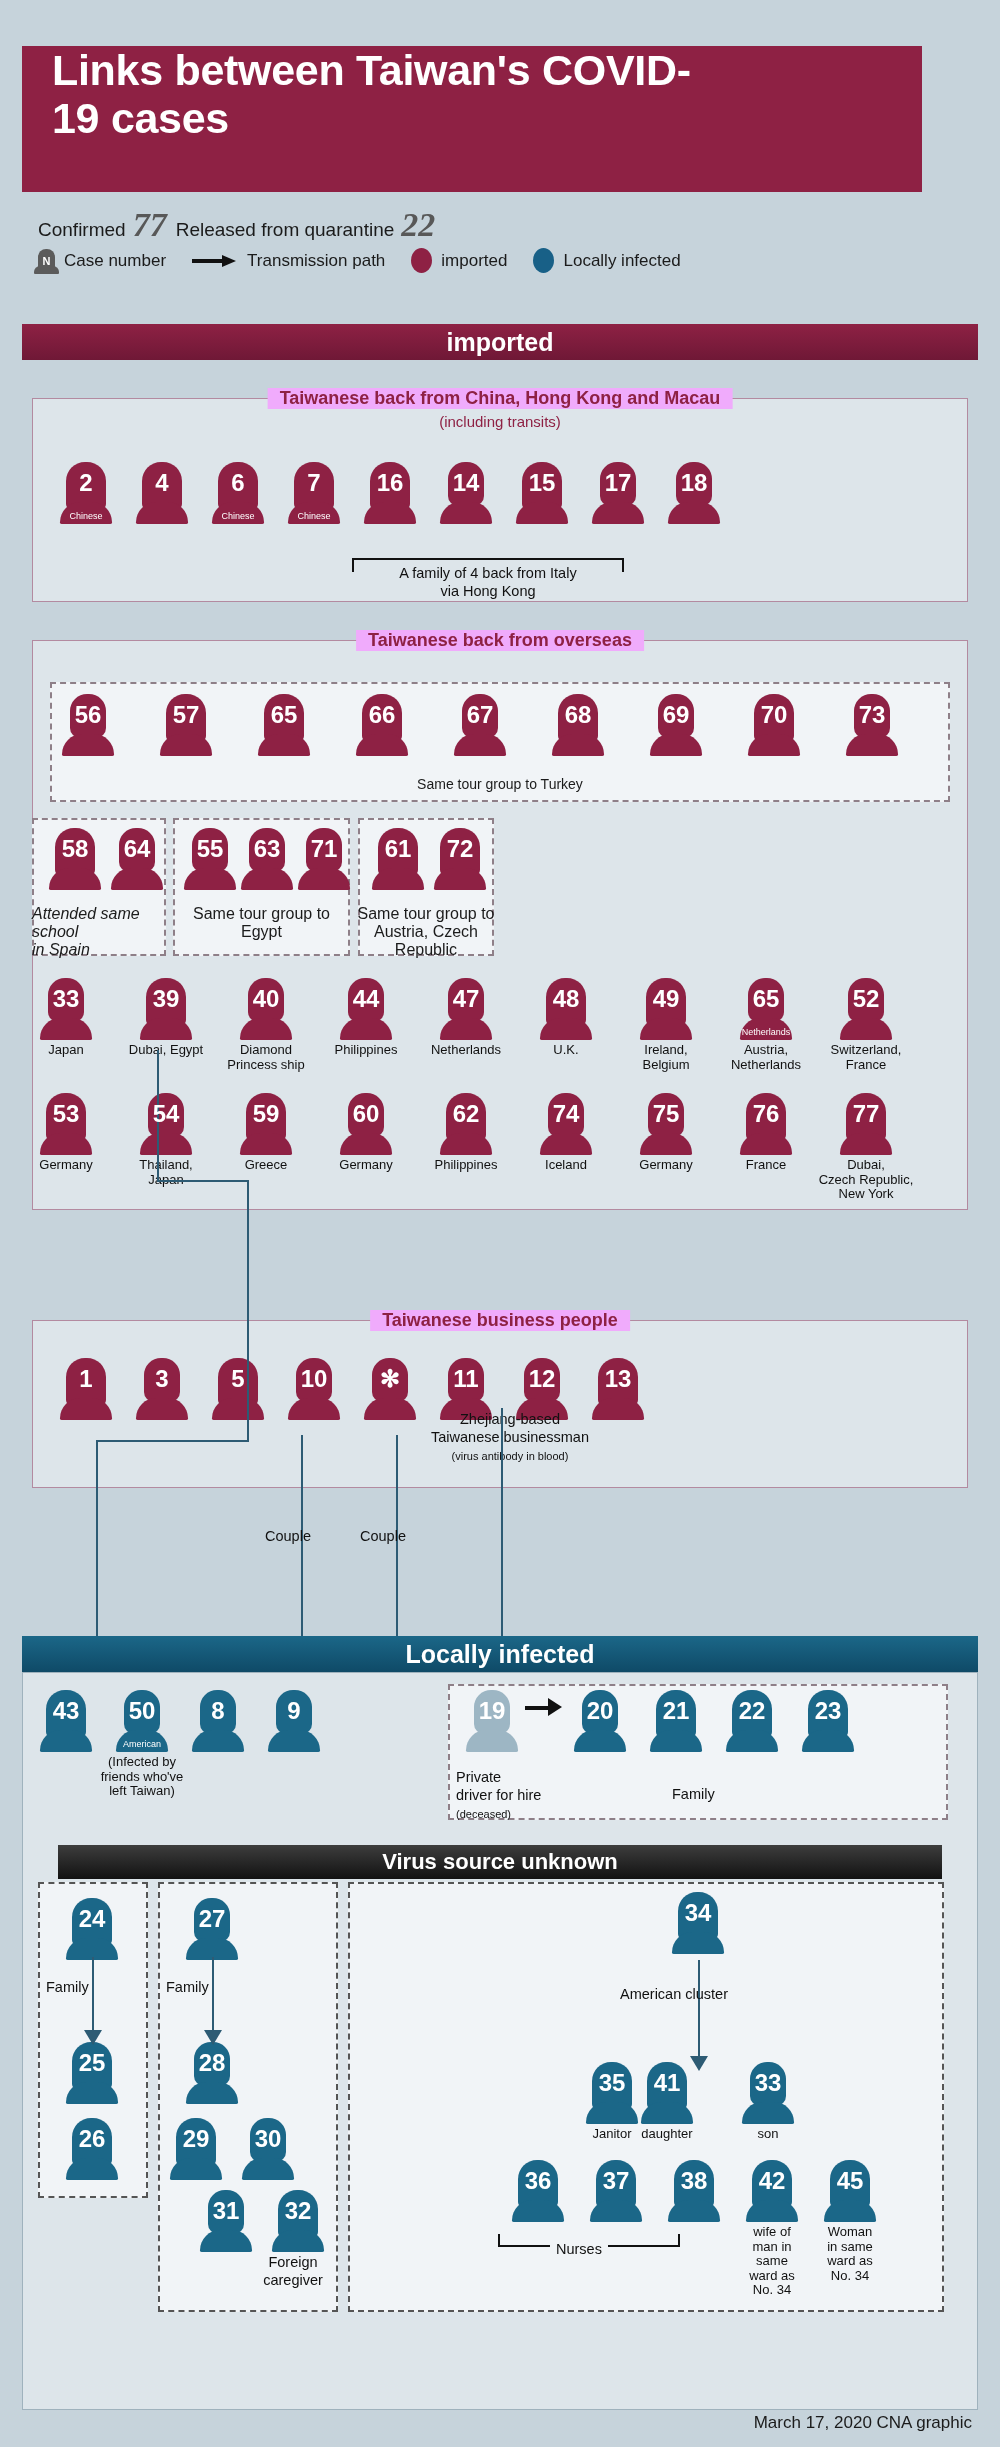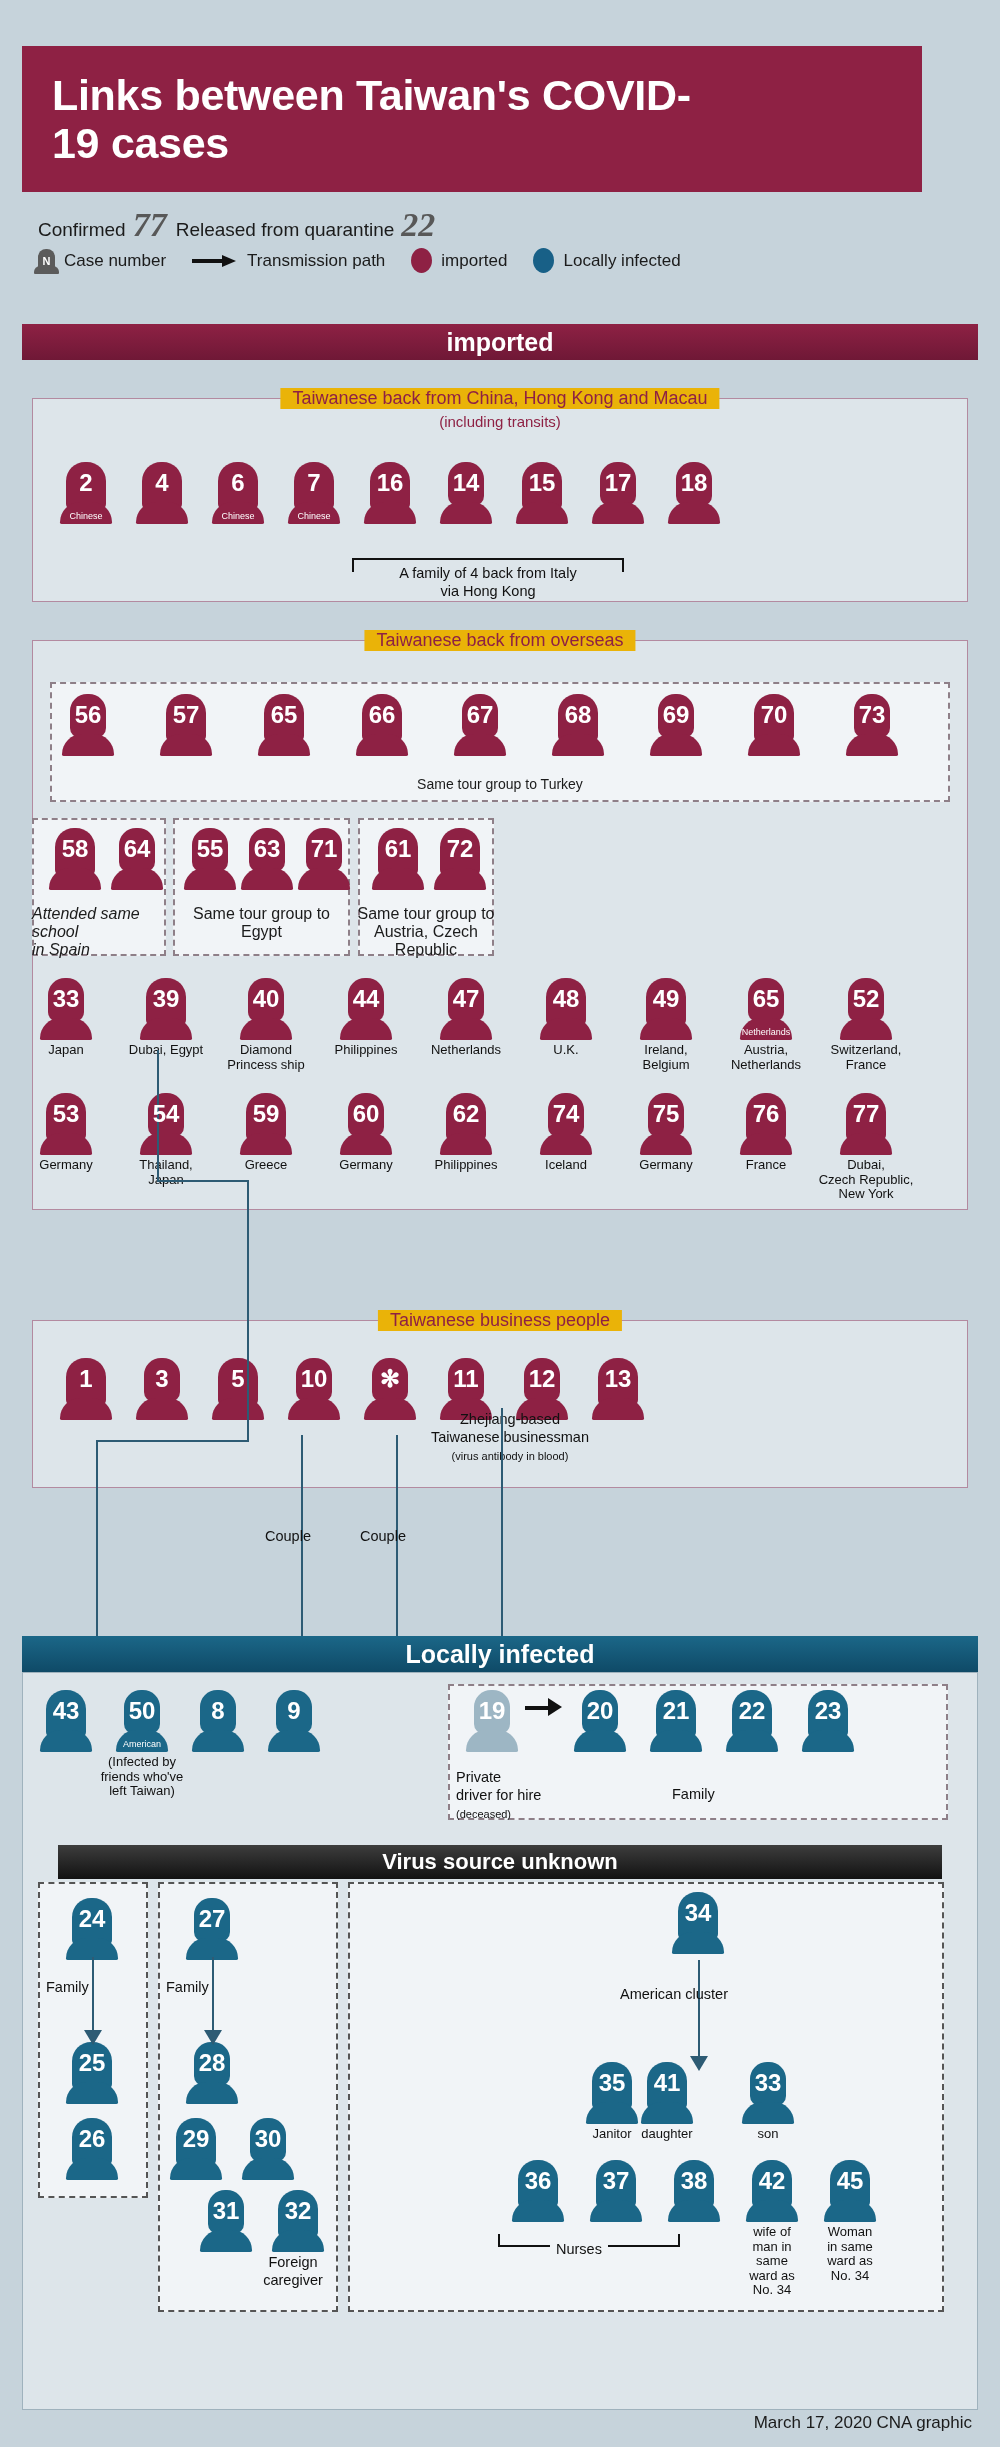--- a/index.html
+++ b/index.html
@@ -11,21 +11,21 @@
     color:#1b1b1b;
     position:relative;
     overflow:hidden;
   }
   .page { width:1000px; height:2447px; position:relative; }
 
   
   .titlebar{
     position:absolute; left:22px; top:46px; width:900px; height:146px;
     background:#8e2144;
-    display:flex; align-items:center;
+    display:flex; align-items:flex-start;
   }
   .titlebar h1{
     margin:0; padding:0 0 0 30px;
     color:#fff; font-size:43px; line-height:1.12; font-weight:bold;
     letter-spacing:-0.3px; max-width:700px;
   }
   .cna-logo{
     position:absolute; right:26px; top:18px;
     width:110px; height:110px; border-radius:50%;
     background:#c6d3db;
@@ -83,22 +83,22 @@
   }
   .banner.imported{ top:324px; background:linear-gradient(#8e2144,#6f1836); }
   .banner.locally{ left:22px; top:1636px; background:linear-gradient(#1b6788,#0f4a67); }
   .banner.unknown{ left:58px; top:1845px; width:884px; height:34px; background:linear-gradient(#3d3d3d,#121212); font-size:22px;}
 
   
   .sec{
     position:absolute; border:1px solid #b38aa0; background:#dde5ea;
   }
   .sec-title{
-    position:absolute; background:#eab308; color:#8e2144;
-    font-weight:normal; font-size:18px; padding:0 12px; white-space:nowrap;
+    position:absolute; background:#f0abfc; color:#8e2144;
+    font-weight:bold; font-size:18px; padding:0 12px; white-space:nowrap;
     transform:translateX(-50%);
   }
   .sec-sub{
     position:absolute; color:#8e2144; font-size:15px; white-space:nowrap;
     transform:translateX(-50%);
   }
 
   
   .person{ position:absolute; width:60px; text-align:center; }
   .person .fig{

